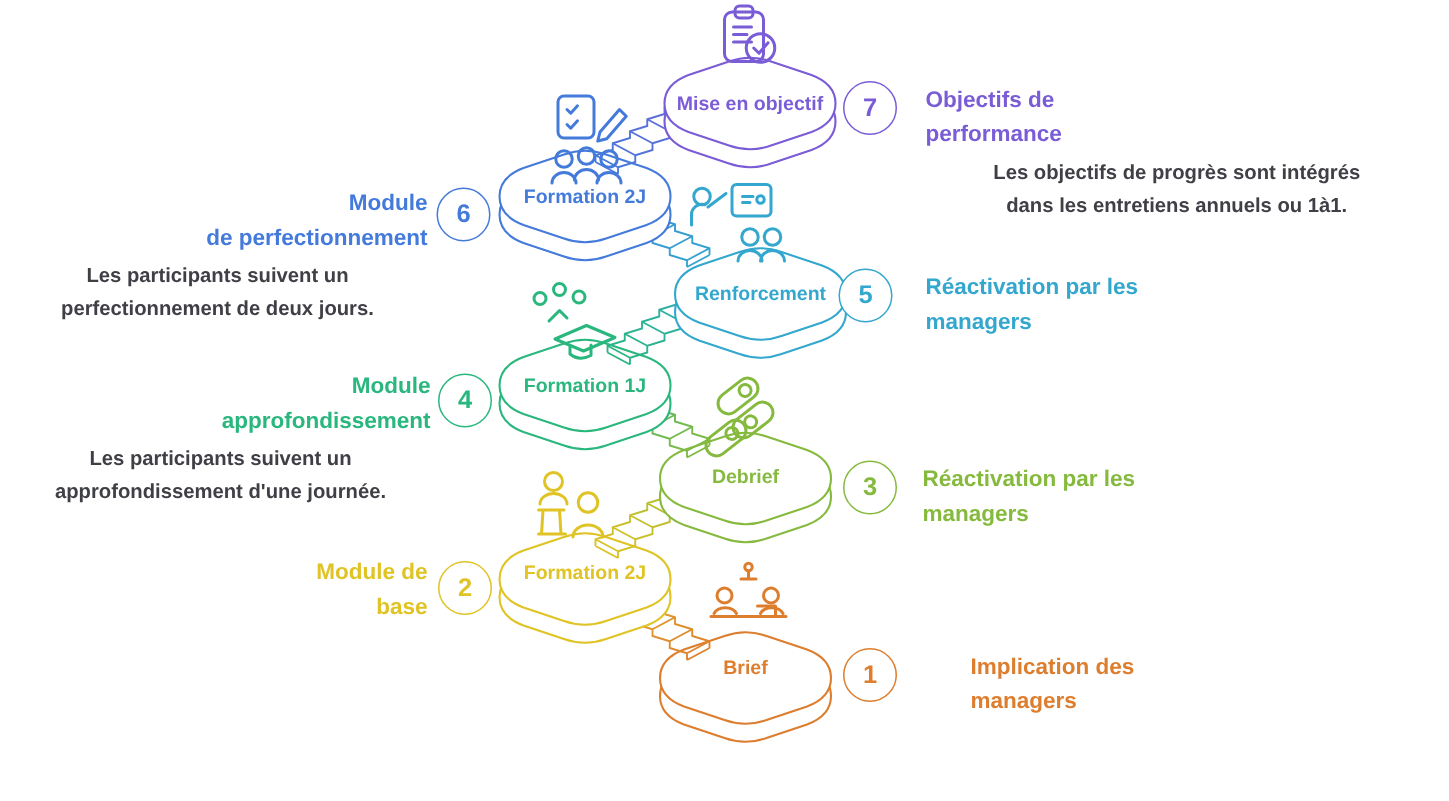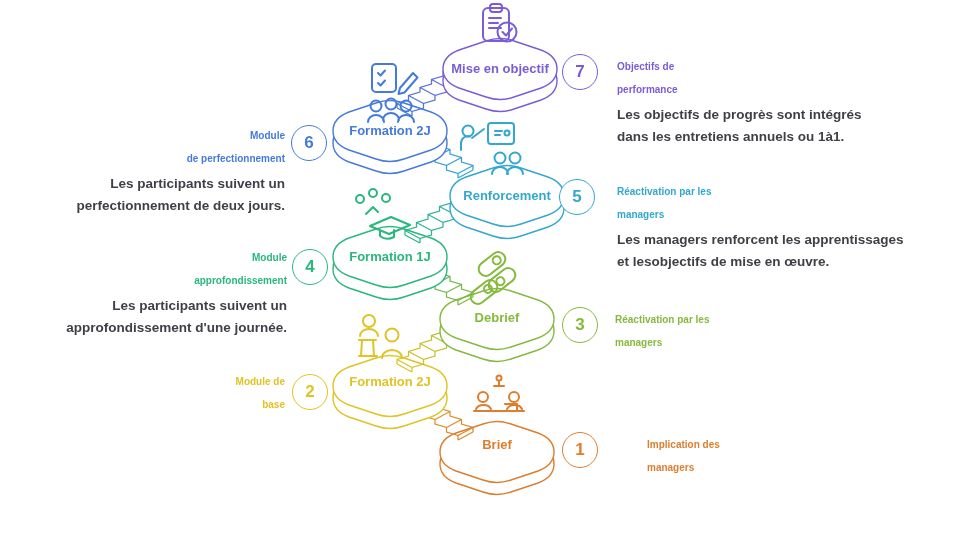--- a/index.html
+++ b/index.html
@@ -13,23 +13,23 @@
   .s1{stroke:#DD7E2F}.s2{stroke:#E0C324}.s3{stroke:#86BA3E}.s4{stroke:#2AB77E}
   .s5{stroke:#33A7CE}.s6{stroke:#447BDB}.s7{stroke:#7A5CD6}
   .f1{fill:#DD7E2F}.f2{fill:#E0C324}.f3{fill:#86BA3E}.f4{fill:#2AB77E}
   .f5{fill:#33A7CE}.f6{fill:#447BDB}.f7{fill:#7A5CD6}
   .c1{color:#DD7E2F}.c2{color:#E0C324}.c3{color:#86BA3E}.c4{color:#2AB77E}
   .c5{color:#33A7CE}.c6{color:#447BDB}.c7{color:#7A5CD6}
   .num-circle{position:absolute;width:36px;height:36px;border-radius:50%;border:1.6px solid;
       background:#fff;display:flex;align-items:center;justify-content:center;
       font-weight:bold;font-size:17px;box-sizing:border-box;}
   .tblock{position:absolute;}
-  .tblock .title{font-weight:bold;font-size:10px;line-height:23px;white-space:pre-line;}
+  .tblock .title{font-weight:bold;font-size:15px;line-height:23px;white-space:pre-line;}
   .tblock .desc{font-weight:bold;font-size:13.5px;line-height:22px;color:#3F3F46;
-      white-space:pre-line;margin-top:3px;}
+      white-space:pre-line;margin-top:3px;text-align:center;}
   .tblock.leftcol{text-align:right;}
   .icon{position:absolute;}
   .icon svg *{fill:none;stroke-width:2px;stroke-linecap:round;stroke-linejoin:round;}
 </style>
 </head>
 <body>
 
 <div class="canvas">
 
   <svg class="stage" width="966" height="534" viewBox="0 0 966 534">
@@ -205,22 +205,20 @@
 
   <div class="tblock" style="left:617px;top:55px;width:335px">
     <div class="title c7">Objectifs de
 performance</div>
     <div class="desc">Les objectifs de progrès sont intégrés
 dans les entretiens annuels ou 1à1.</div>
   </div>
   <div class="tblock" style="left:617px;top:180px;width:345px">
     <div class="title c5">Réactivation par les
 managers</div>
-    <div class="desc">Les managers renforcent les apprentissages
-et lesobjectifs de mise en œuvre.</div>
   </div>
   <div class="tblock" style="left:615px;top:308px;width:345px">
     <div class="title c3">Réactivation par les
 managers</div>
   </div>
   <div class="tblock" style="left:647px;top:433px;width:335px">
     <div class="title c1">Implication des
 managers</div>
   </div>
 

